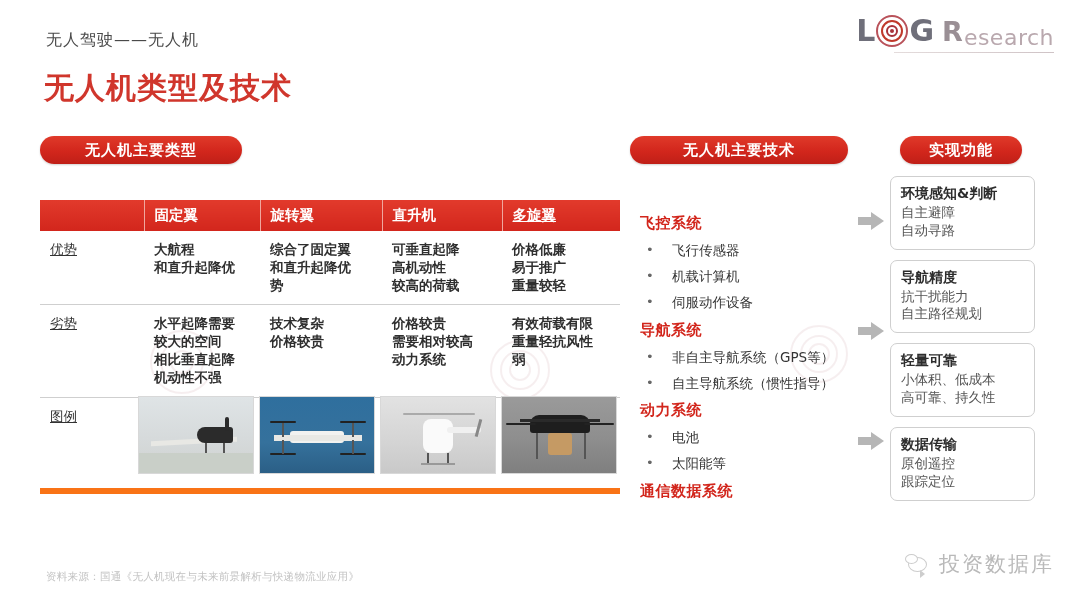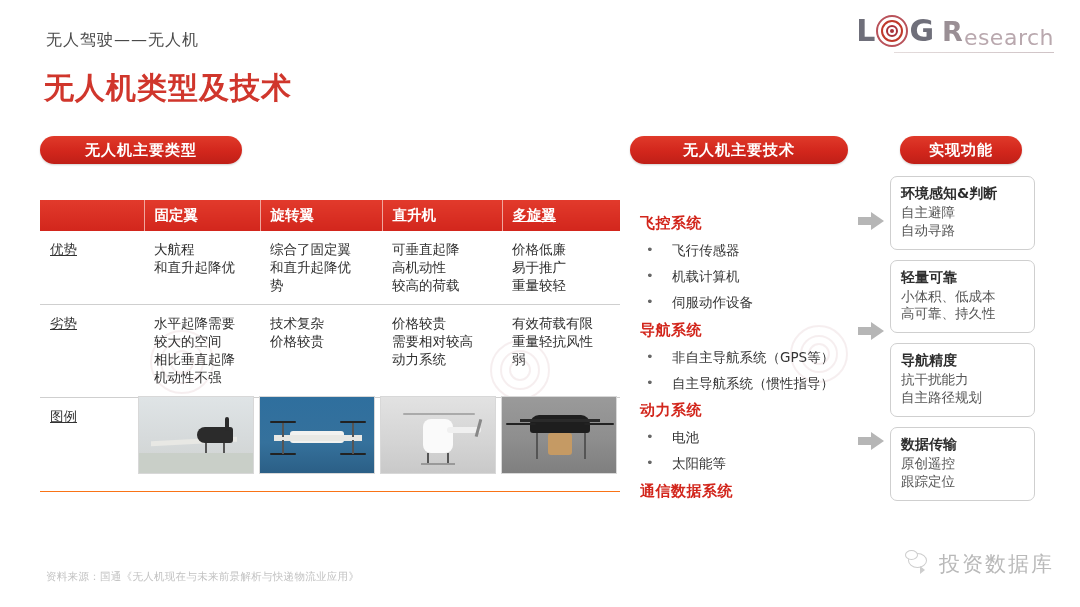--- a/index.html
+++ b/index.html
@@ -61,23 +61,23 @@
     background: linear-gradient(180deg,#e23a2c 0%,#d2261c 100%);
     color:#fff; font-size:14.5px; font-weight:700; text-align:left;
     padding:6px 0 6px 10px; height:30px; border-right:1px solid #f0a79e;
   }
   .tbl thead th:last-child{ border-right:0;text-decoration:underline; }
   .tbl tbody td {
     vertical-align: top; padding:9px 8px 10px 10px;
     font-size:13.5px; color:#2f2f2f; line-height:1.34;
     border-bottom:1px solid #cfcfcf;
   }
-  .tbl tbody tr:last-child td { border-bottom:1px solid #f97316; }
+  .tbl tbody tr:last-child td { border-bottom:6px solid #f97316; }
   .tbl tbody td.lbl { color:#333;text-decoration:underline; }
-  .cellline { display:block; }
+  .cellline { display:block;font-weight:bold; }
 
   
   .legend-row td { padding-top:12px; padding-bottom:12px; }
   .photos { position:absolute; left:138px; top:396px; display:flex; gap:5px; }
   .photo { width:116px; height:78px; border:1px solid #d8d8d8; position:relative;
            overflow:hidden; }
   .ph1 { background:linear-gradient(180deg,#dfe4e6 0%,#d6dadb 55%,#cfd2d0 100%); }
   .ph2 { background:linear-gradient(180deg,#2f6f9e 0%,#35719c 60%,#2b5f86 100%); }
   .ph3 { background:linear-gradient(180deg,#e2e2e2 0%,#d4d4d4 60%,#c9c9c9 100%); }
   .ph4 { background:linear-gradient(180deg,#9a9a9a 0%,#8e8e8e 55%,#7f7f7f 100%); }
@@ -110,21 +110,21 @@
   
   .fcol { position:absolute; left:890px; top:176px; width:145px; }
   .fcard { border:1px solid #cfcfcf; border-radius:7px; padding:8px 10px 9px 10px;
            margin-bottom:10px; background:#fff; }
   .fcard .fh { font-size:14px; font-weight:700; color:#2d2d2d; margin-bottom:1px; }
   .fcard .fl { font-size:13.5px; color:#555; line-height:1.32; }
 
   
   .source { position:absolute; left:46px; top:570px; font-size:10.5px;
             color:#c2c2c2; letter-spacing:.3px; }
-  .wm { position:absolute; right:26px; top:550px; display:flex; gap:8px; }
+  .wm { position:absolute; right:26px; top:550px; display:flex; align-items:center; gap:8px; }
   .wm .chat { position:relative; width:26px; height:21px; }
   .wm .chat .b1 { position:absolute; left:3px; top:3px; width:19px; height:15px;
                   border:1.5px solid #cdcdcd; border-radius:50%; background:#fff; }
   .wm .chat .b2 { position:absolute; left:0px; top:0px; width:13px; height:10px;
                   border:1.5px solid #cdcdcd; border-radius:50%; background:#fff; }
   .wm .chat .t  { position:absolute; left:15px; top:16px; width:0; height:0;
                   border-left:5px solid #cdcdcd; border-top:4px solid transparent;
                   border-bottom:4px solid transparent; }
   .wm .wmtxt { font-size:21px; color:#b9b9b9; letter-spacing:2px; }
 
@@ -340,28 +340,28 @@
       <span class="head"></span>
     </div>
 
   <div class="fcol">
     <div class="fcard">
       <div class="fh">环境感知&amp;判断</div>
       <div class="fl">自主避障</div>
       <div class="fl">自动寻路</div>
     </div>
     <div class="fcard">
+      <div class="fh">导航精度</div>
+      <div class="fl">抗干扰能力</div>
+      <div class="fl">自主路径规划</div>
+    </div>
+    <div class="fcard">
       <div class="fh">轻量可靠</div>
       <div class="fl">小体积、低成本</div>
       <div class="fl">高可靠、持久性</div>
-    </div>
-    <div class="fcard">
-      <div class="fh">导航精度</div>
-      <div class="fl">抗干扰能力</div>
-      <div class="fl">自主路径规划</div>
     </div>
     <div class="fcard">
       <div class="fh">数据传输</div>
       <div class="fl">原创遥控</div>
       <div class="fl">跟踪定位</div>
     </div>
   </div>
 
   <div class="source">资料来源：国通《无人机现在与未来前景解析与快递物流业应用》</div>
   <div class="wm">

